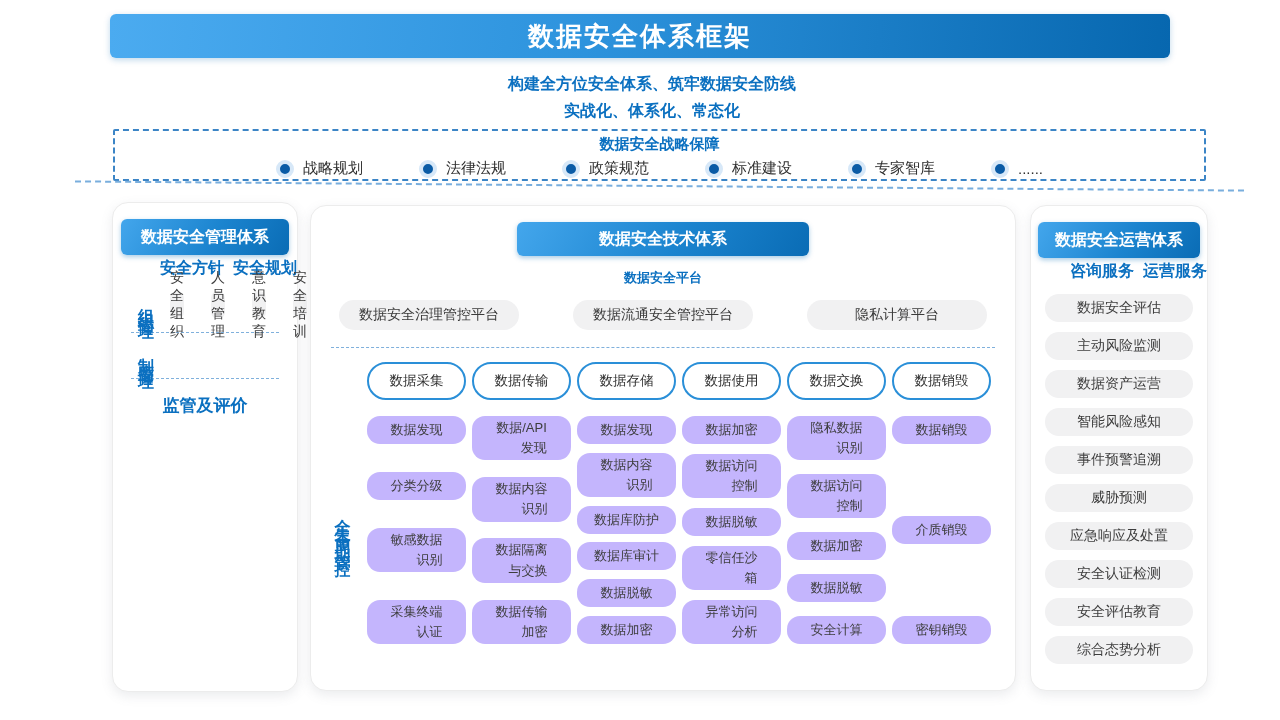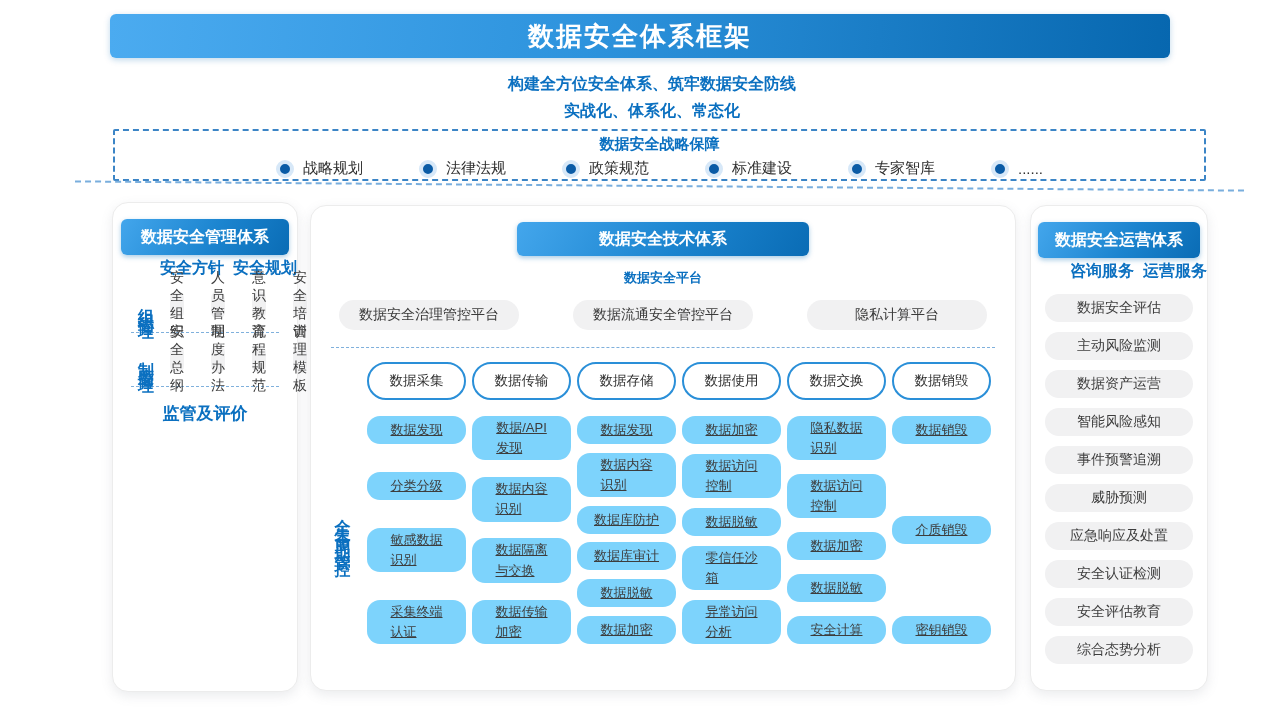--- a/index.html
+++ b/index.html
@@ -84,23 +84,23 @@
     display:flex; align-items:center; justify-content:center;
     font-size:13.5px; color:#2f2f2f;
   }
   .lc-tools { margin-top:16px; }
   .vlabel-center {
     writing-mode:vertical-lr; text-orientation:upright; align-self:center; justify-self:center;
     color:#0b70c0; font-weight:bold; font-size:16px; letter-spacing:7px;
   }
   .tool-col { display:flex; flex-direction:column; justify-content:space-between; height:228px; }
   .tool {
-    background:#7dd3fc; border-radius:13px; min-height:28px; padding:2px 3px;
-    display:flex; align-items:center; justify-content:center; text-align:left;
-    font-size:13px; line-height:1.55; color:#3d3d3d; white-space:pre-line;text-decoration:underline;
+    background:#c4b5fd; border-radius:13px; min-height:28px; padding:2px 3px;
+    display:flex; align-items:center; justify-content:center; text-align:right;
+    font-size:13px; line-height:1.55; color:#3d3d3d; white-space:pre-line;
   }
 </style>
 </head>
 <body>
 
 <div class="canvas">
 
   <div class="main-banner">
     <div class="title">数据安全体系框架</div>
   </div>
@@ -148,26 +148,20 @@
         <div class="pill">人员管理</div>
         <div class="pill">意识教育</div>
         <div class="pill">安全培训</div>
       </div>
     </div>
 
     <div class="divider"></div>
 
     <div class="group">
       <div class="vlabel">制度管理</div>
-      <div class="group-pills">
-        <div class="pill">安全总纲</div>
-        <div class="pill">制度办法</div>
-        <div class="pill">流程规范</div>
-        <div class="pill">管理模板</div>
-      </div>
     </div>
 
     <div class="divider"></div>
     <div class="footer-label">监管及评价</div>
   </div>
 
   <div class="panel panel-center">
     <div class="mini-banner">数据安全技术体系</div>
     <div class="platform-title">数据安全平台</div>
 

